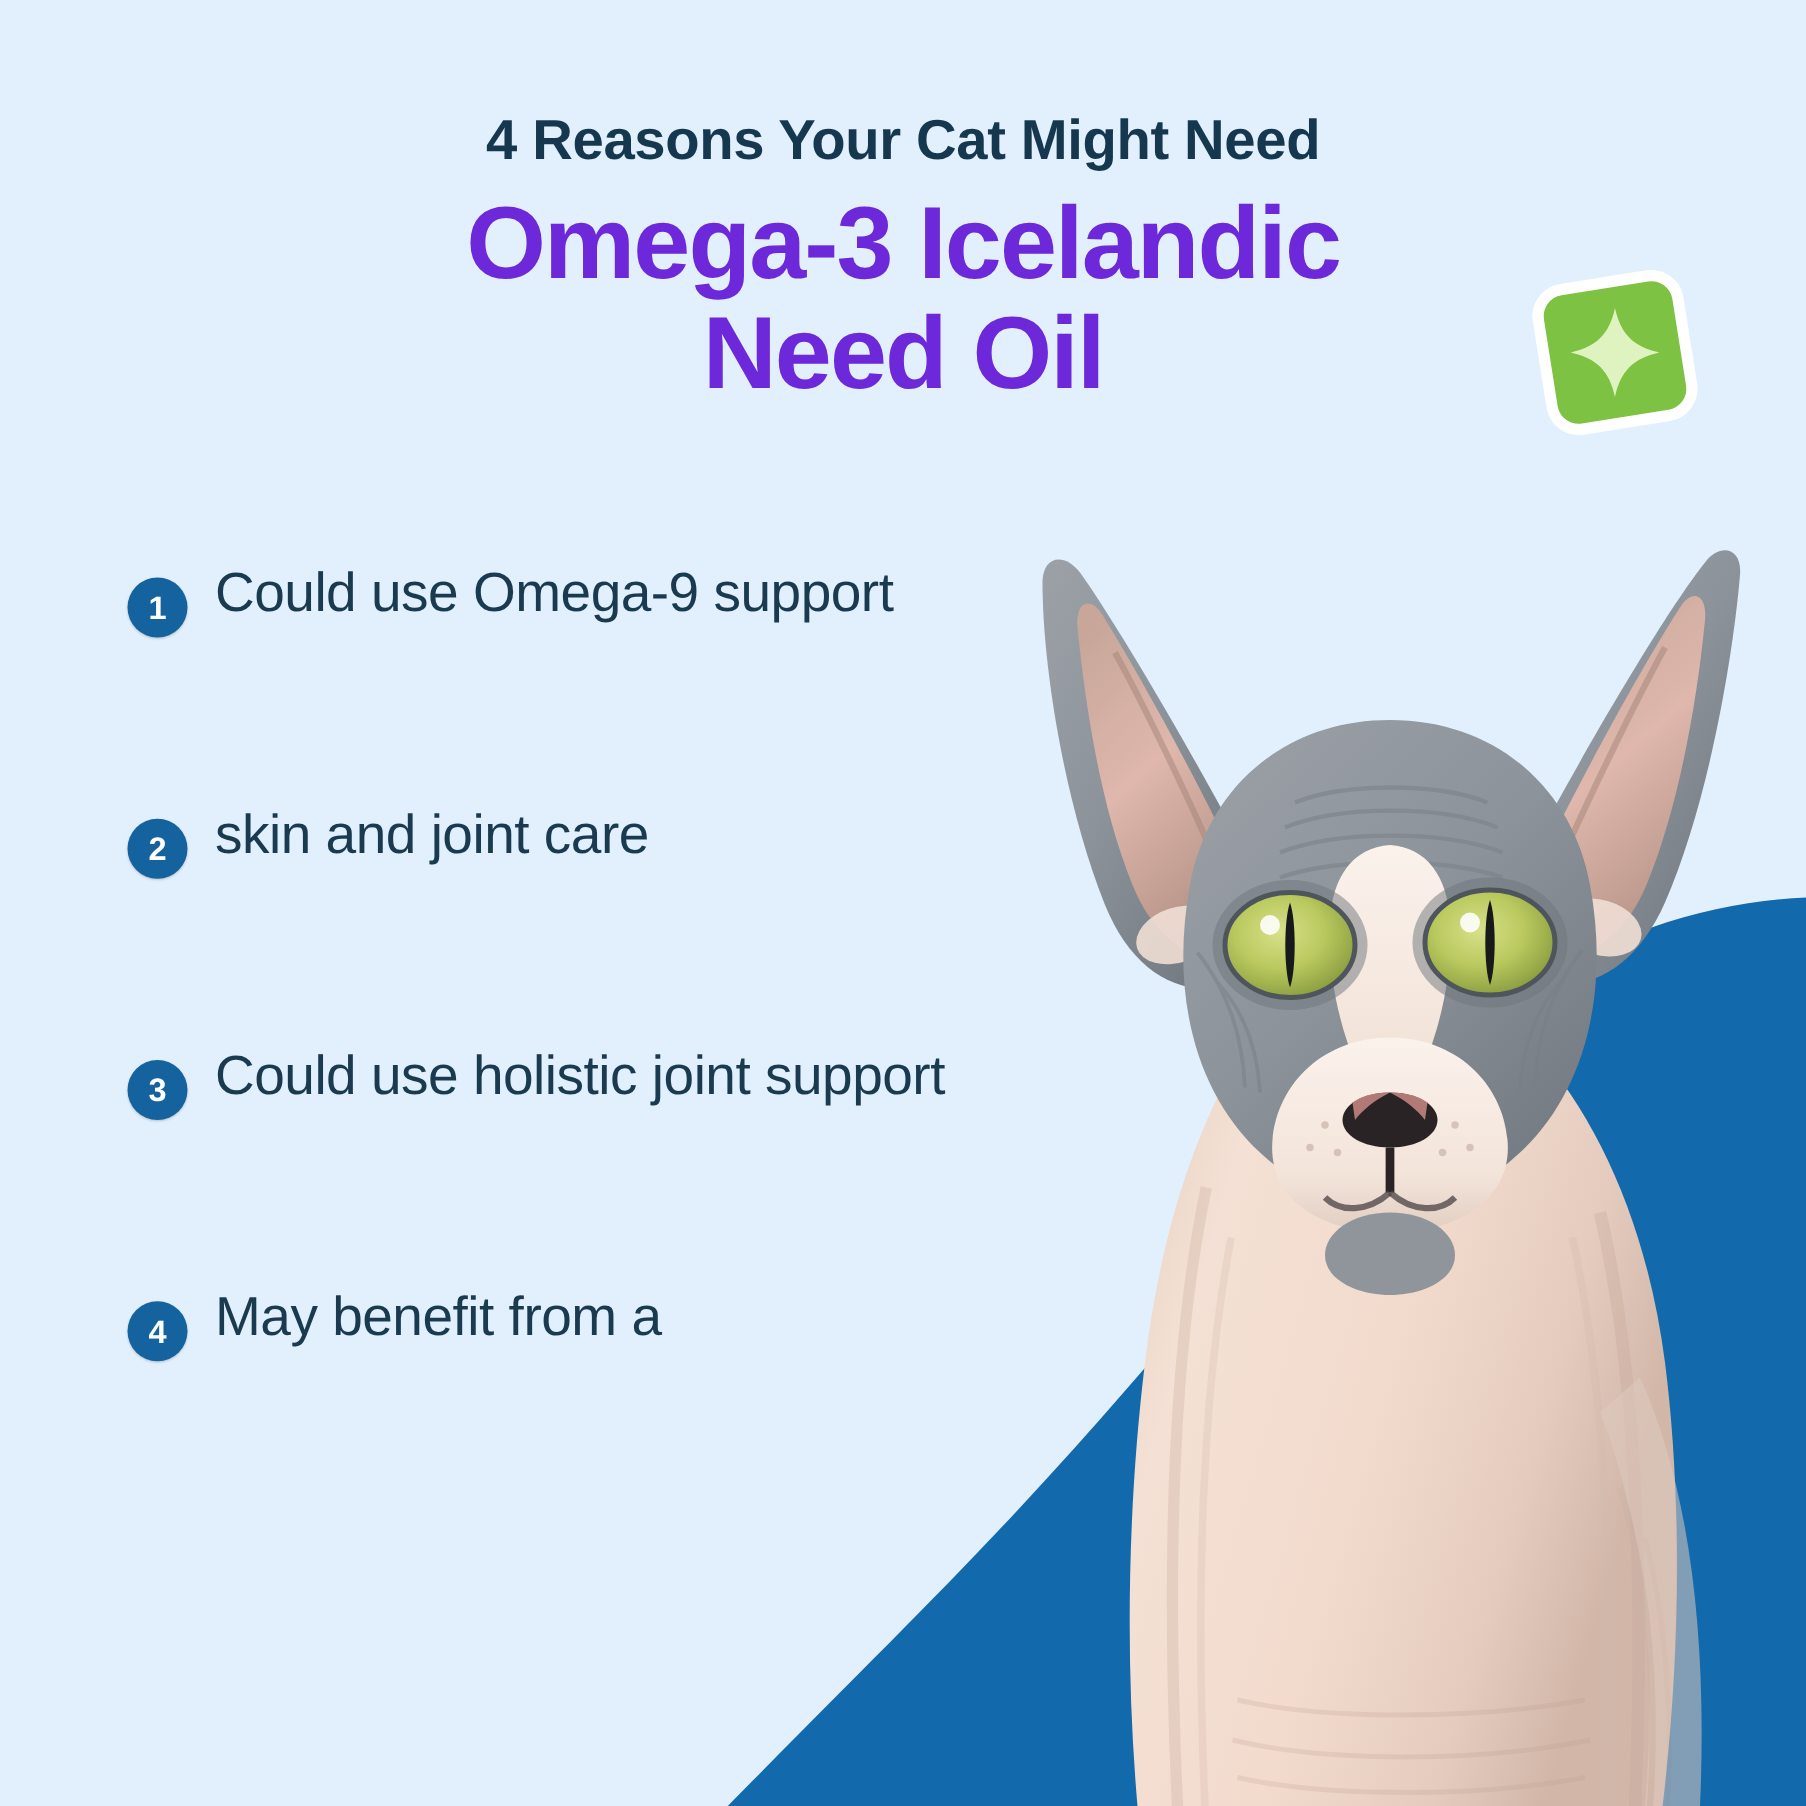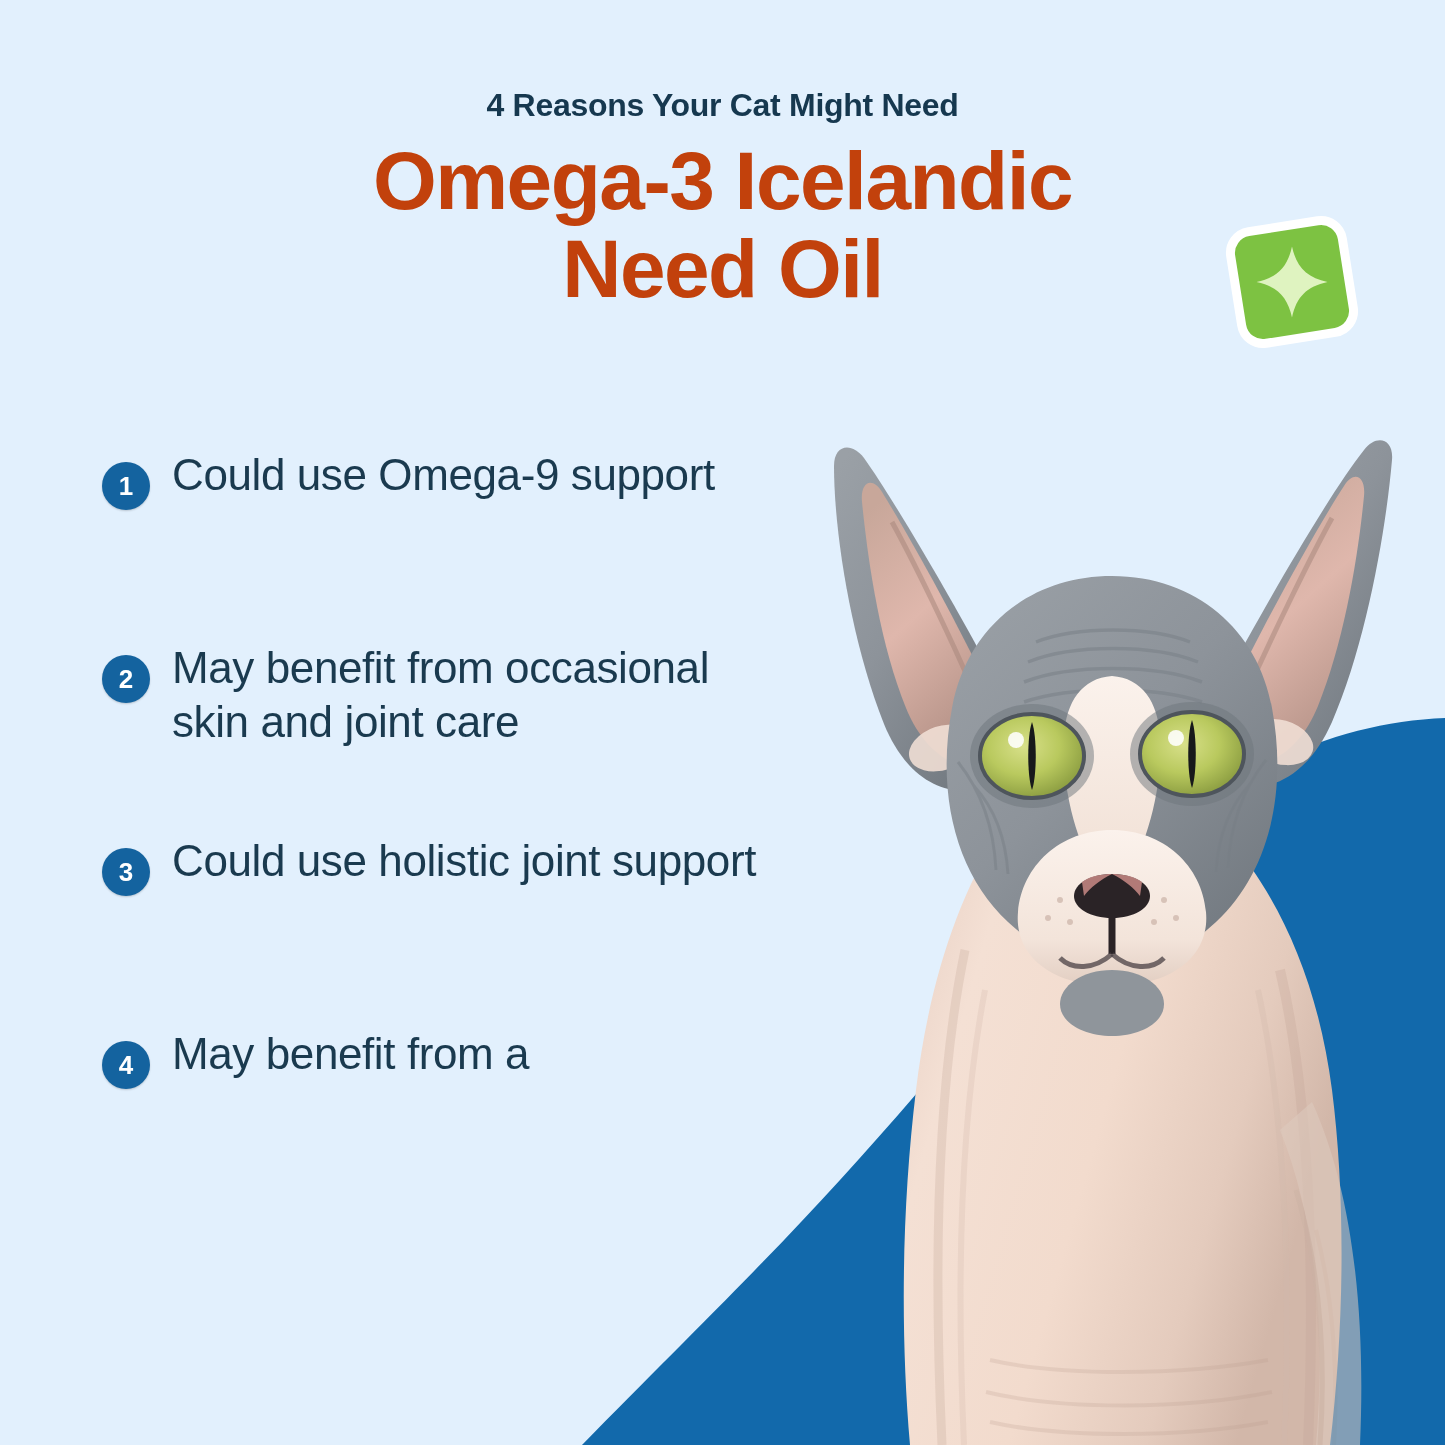--- a/index.html
+++ b/index.html
@@ -35,33 +35,33 @@
   .header {
     position: absolute;
     left: 0;
     top: 88px;
     width: 1445px;
     text-align: center;
     z-index: 5;
   }
 
   .subtitle {
-    font-size: 32px;
+    font-size: 45px;
     font-weight: 600;
     color: #16384f;
     letter-spacing: -0.3px;
     line-height: 1.08;
     white-space: nowrap;
   }
 
   .title {
     margin-top: 14px;
     font-size: 82px;
     font-weight: 800;
-    color: #c2410c;
+    color: #6d28d9;
     line-height: 1.08;
     letter-spacing: -1.5px;
   }
   .title .line { display:block; white-space: nowrap; }
 
   
   .sparkle-badge {
     position: absolute;
     left: 1231px;
     top: 221px;
@@ -174,21 +174,20 @@
     <div class="reason">
       <div class="reason-badge">1</div>
       <div class="reason-text">
         <span class="l">Could use Omega-9 support</span>
       </div>
     </div>
 
     <div class="reason">
       <div class="reason-badge">2</div>
       <div class="reason-text">
-        <span class="l">May benefit from occasional</span>
         <span class="l">skin and joint care</span>
       </div>
     </div>
 
     <div class="reason">
       <div class="reason-badge">3</div>
       <div class="reason-text">
         <span class="l">Could use holistic joint support</span>
       </div>
     </div>

